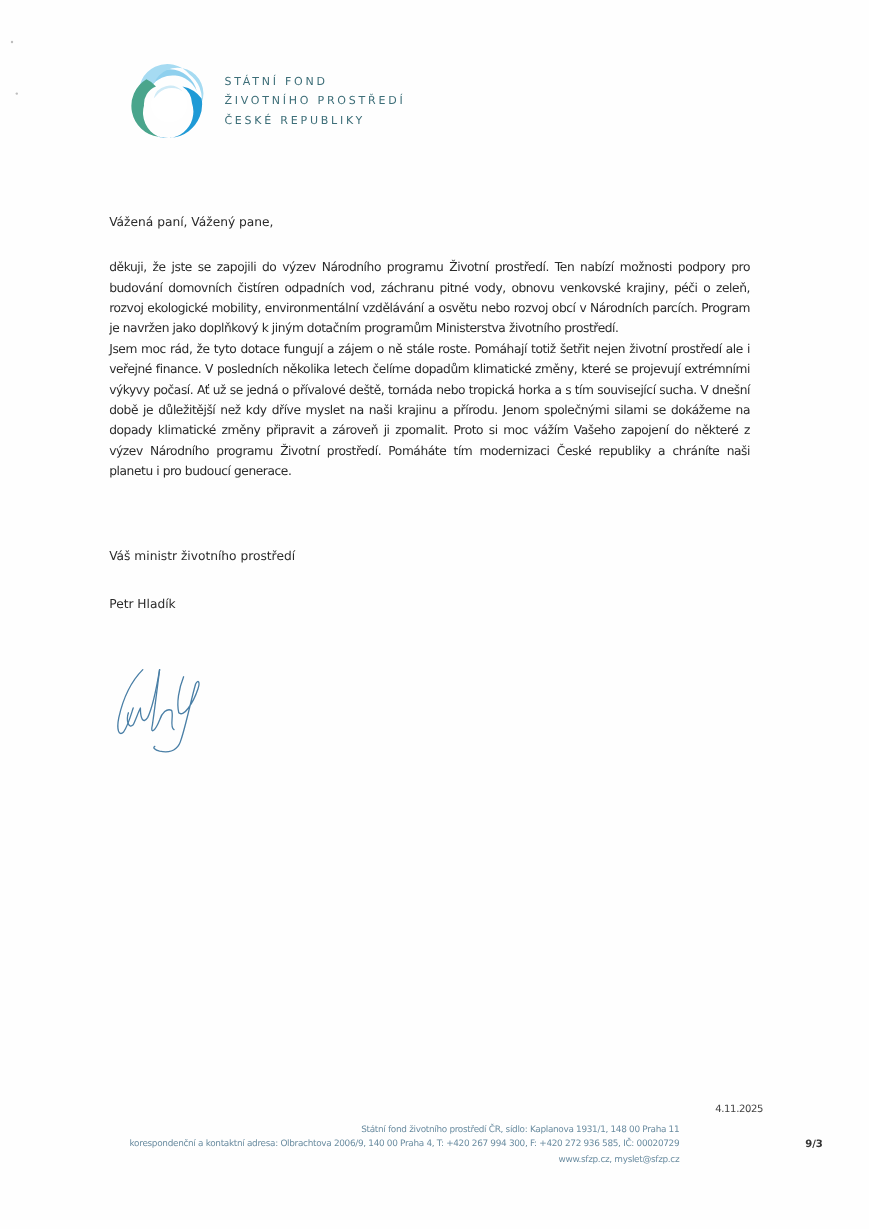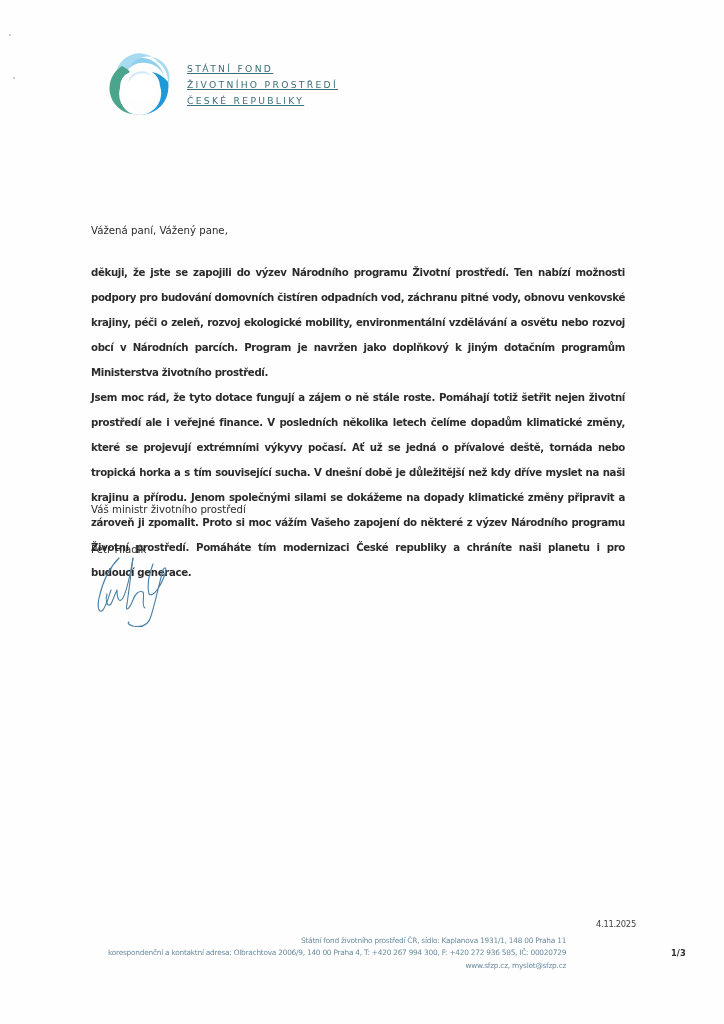--- a/index.html
+++ b/index.html
@@ -36,42 +36,39 @@
     }
     .logo-text {
       position: absolute;
       left: 187px;
       top: 61px;
       font-family: "DejaVu Sans", sans-serif;
       font-size: 9.2px;
       letter-spacing: 2.3px;
       color: #3d6e78;
       line-height: 16px;
-      text-decoration: underline;
     }
     .logo-text div { white-space: nowrap; }
 
     .letter {
       position: absolute;
       left: 91px;
       width: 534px;
       font-family: "DejaVu Sans", sans-serif;
       font-size: 10.2px;
       color: #2b2b2b;
-      margin-top: 45px;
     }
     .salutation {
       top: 180px;
     }
     .body-text {
       top: 215px;
-      line-height: 25px;
+      line-height: 17px;
       text-align: justify;
       letter-spacing: -0.35px;
-      font-weight: bold;
     }
     .body-text .para {
       margin: 0;
     }
     .closing {
       top: 459px;
     }
     .name {
       top: 499px;
     }
@@ -159,15 +156,15 @@
     </g>
   </svg>
 
   <div class="date">4.11.2025</div>
 
   <div class="footer">
     <div>Státní fond životního prostředí ČR, sídlo: Kaplanova 1931/1, 148 00  Praha 11</div>
     <div>korespondenční a kontaktní adresa: Olbrachtova 2006/9, 140 00  Praha 4, T: +420 267 994 300, F: +420 272 936 585, IČ: 00020729</div>
     <div>www.sfzp.cz, myslet@sfzp.cz</div>
   </div>
-  <div class="page-number">1/3</div>
+  <div class="page-number">9/3</div>
 
 </div>
 
 </body></html>

